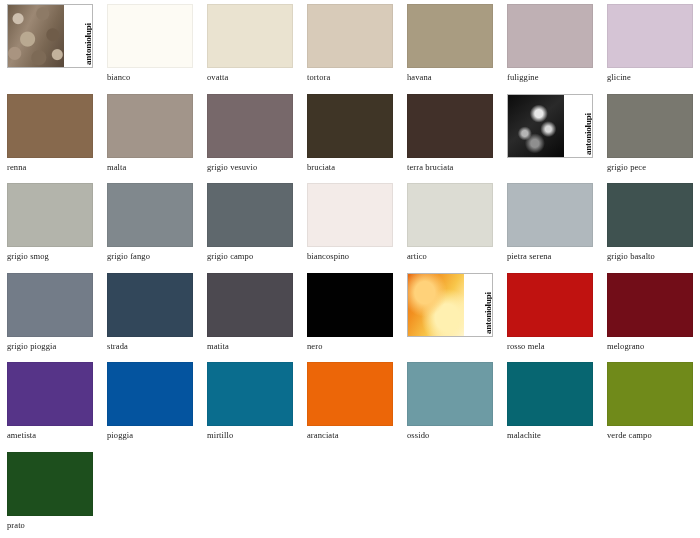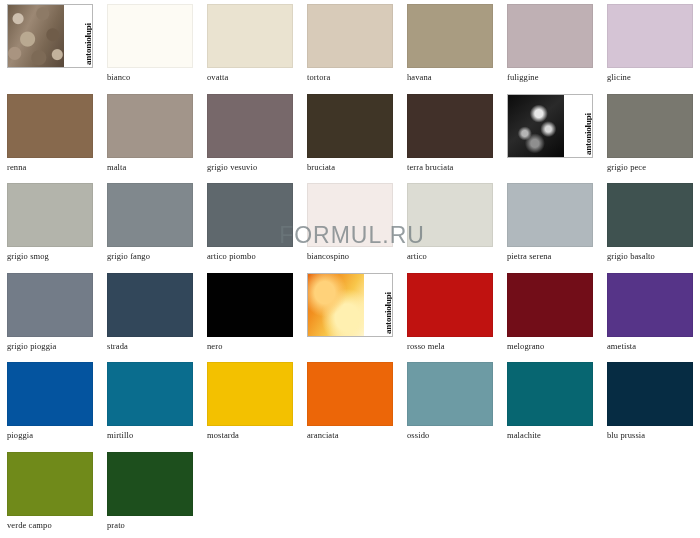--- a/index.html
+++ b/index.html
@@ -235,21 +235,21 @@
     <div class="cell">
       <span class="swatch" style="background: rgb(179, 180, 171);"></span>
       <span class="swatch-label">grigio smog</span>
     </div>
     <div class="cell">
       <span class="swatch" style="background: rgb(128, 136, 141);"></span>
       <span class="swatch-label">grigio fango</span>
     </div>
     <div class="cell">
       <span class="swatch" style="background: rgb(95, 104, 109);"></span>
-      <span class="swatch-label">artico piombo</span>
+      <span class="swatch-label">grigio campo</span>
     </div>
     <div class="cell">
       <span class="swatch" style="background: rgb(243, 235, 232);"></span>
       <span class="swatch-label">biancospino</span>
     </div>
     <div class="cell">
       <span class="swatch" style="background: rgb(220, 220, 211);"></span>
       <span class="swatch-label">artico</span>
     </div>
     <div class="cell">
@@ -260,20 +260,24 @@
       <span class="swatch" style="background: rgb(63, 82, 80);"></span>
       <span class="swatch-label">grigio basalto</span>
     </div>
     <div class="cell">
       <span class="swatch" style="background: rgb(115, 124, 136);"></span>
       <span class="swatch-label">grigio pioggia</span>
     </div>
     <div class="cell">
       <span class="swatch" style="background: rgb(50, 71, 90);"></span>
       <span class="swatch-label">strada</span>
+    </div>
+    <div class="cell">
+      <span class="swatch" style="background: rgb(76, 73, 80);"></span>
+      <span class="swatch-label">matita</span>
     </div>
     <div class="cell">
       <span class="swatch" style="background: rgb(1, 1, 1);"></span>
       <span class="swatch-label">nero</span>
     </div>
     <div class="cell">
       <div class="brand-card">
         <div class="brand-photo">
           <div class="tex tex-giardino"></div>
         </div>
@@ -300,44 +304,35 @@
     </div>
     <div class="cell">
       <span class="swatch" style="background: rgb(4, 84, 159);"></span>
       <span class="swatch-label">pioggia</span>
     </div>
     <div class="cell">
       <span class="swatch" style="background: rgb(10, 109, 142);"></span>
       <span class="swatch-label">mirtillo</span>
     </div>
     <div class="cell">
-      <span class="swatch" style="background: rgb(243, 193, 0);"></span>
-      <span class="swatch-label">mostarda</span>
-    </div>
-    <div class="cell">
       <span class="swatch" style="background: rgb(236, 102, 8);"></span>
       <span class="swatch-label">aranciata</span>
     </div>
     <div class="cell">
       <span class="swatch" style="background: rgb(109, 155, 164);"></span>
       <span class="swatch-label">ossido</span>
     </div>
     <div class="cell">
       <span class="swatch" style="background: rgb(7, 102, 113);"></span>
       <span class="swatch-label">malachite</span>
     </div>
     <div class="cell">
-      <span class="swatch" style="background: rgb(6, 44, 67);"></span>
-      <span class="swatch-label">blu prussia</span>
-    </div>
-    <div class="cell">
       <span class="swatch" style="background: rgb(112, 138, 26);"></span>
       <span class="swatch-label">verde campo</span>
     </div>
     <div class="cell">
       <span class="swatch" style="background: rgb(29, 79, 29);"></span>
       <span class="swatch-label">prato</span>
     </div>
   </div>
 
 <div id="watermark">
-  <span class="wm-main">FORMUL.RU</span>
 </div>
 
 </body></html>

